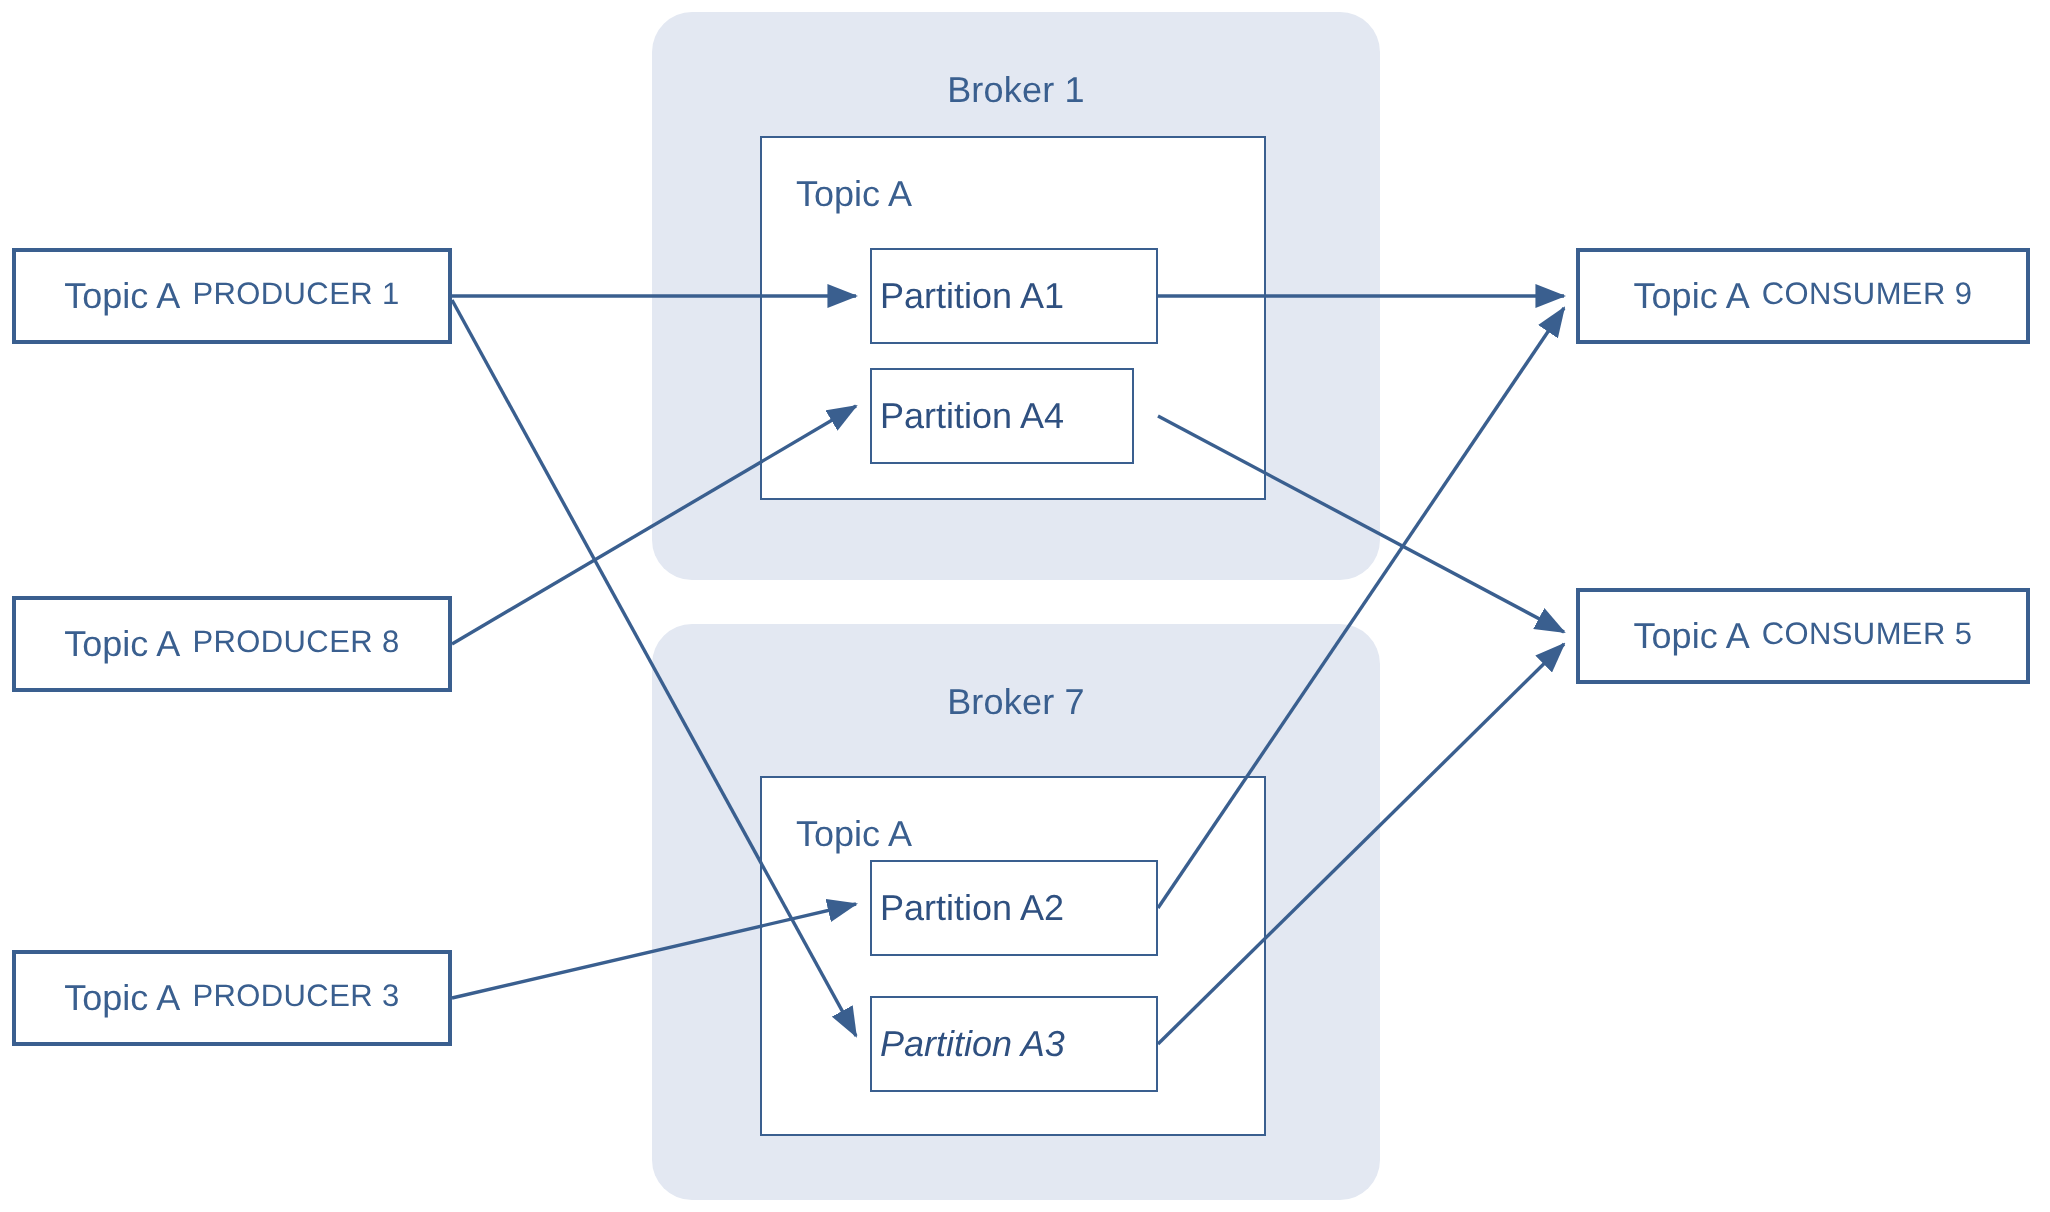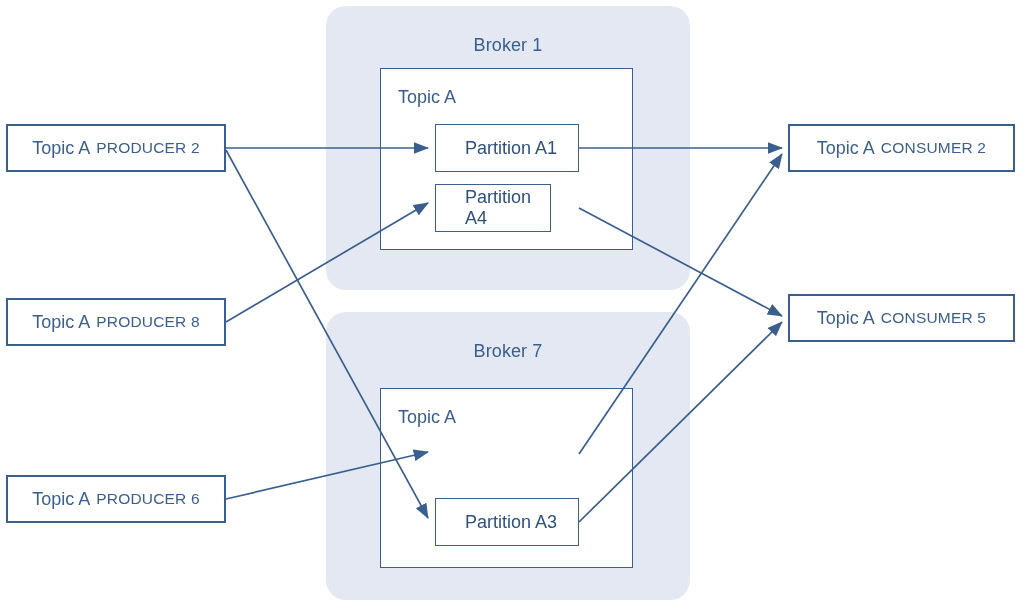--- a/index.html
+++ b/index.html
@@ -61,28 +61,28 @@
   }
 
   
   .partition-box {
     position: absolute;
     background: #ffffff;
     border: 1.6px solid #3a5f8f;
     box-sizing: border-box;
     display: flex;
     align-items: center;
-    padding-left: 29px;
+    padding-left: 4px;
     font-size: 18px;
     color: #2f5080;
   }
   #partition-a1 { left: 435px; top: 124px; width: 144px; height: 48px; }
-  #partition-a4 { left: 435px; top: 184px; width: 116px; height: 48px; }
+  #partition-a4 { left: 435px; top: 184px; width: 132px; height: 48px; }
   #partition-a2 { left: 435px; top: 430px; width: 144px; height: 48px; }
-  #partition-a3 { left: 435px; top: 498px; width: 144px; height: 48px; }
+  #partition-a3 { left: 435px; top: 498px; width: 144px; height: 48px; font-style: italic; }
 
   
   .endpoint-box {
     position: absolute;
     background: #ffffff;
     border: 2px solid #3a5f8f;
     box-sizing: border-box;
     display: flex;
     align-items: center;
     justify-content: center;
@@ -137,40 +137,43 @@
   </div>
 
   <div id="broker2-panel" class="broker-panel">
     <div id="broker2-title" class="broker-title">Broker 7</div>
   </div>
 
   <div id="topic-box-2" class="topic-box">
     <div class="topic-label">Topic A</div>
   </div>
 
+  <div id="partition-a2" class="partition-box">
+    <span>Partition A2</span>
+  </div>
   <div id="partition-a3" class="partition-box">
     <span>Partition A3</span>
   </div>
 
   <div id="producer-1" class="endpoint-box">
     <span class="ep-topic">Topic A</span>
-    <span class="ep-role">PRODUCER 2</span>
+    <span class="ep-role">PRODUCER 1</span>
   </div>
   <div id="producer-2" class="endpoint-box">
     <span class="ep-topic">Topic A</span>
     <span class="ep-role">PRODUCER 8</span>
   </div>
   <div id="producer-3" class="endpoint-box">
     <span class="ep-topic">Topic A</span>
-    <span class="ep-role">PRODUCER 6</span>
+    <span class="ep-role">PRODUCER 3</span>
   </div>
 
   <div id="consumer-1" class="endpoint-box">
     <span class="ep-topic">Topic A</span>
-    <span class="ep-role">CONSUMER 2</span>
+    <span class="ep-role">CONSUMER 9</span>
   </div>
   <div id="consumer-2" class="endpoint-box">
     <span class="ep-topic">Topic A</span>
     <span class="ep-role">CONSUMER 5</span>
   </div>
 
   <svg id="edges" viewBox="0 0 1025 606" xmlns="http://www.w3.org/2000/svg">
     <defs>
       <marker id="arrowhead" markerWidth="9" markerHeight="7" refX="8.4" refY="3.5" orient="auto" markerUnits="strokeWidth">
         <polygon points="0 0, 9 3.5, 0 7" fill="#3a5f8f"></polygon>

